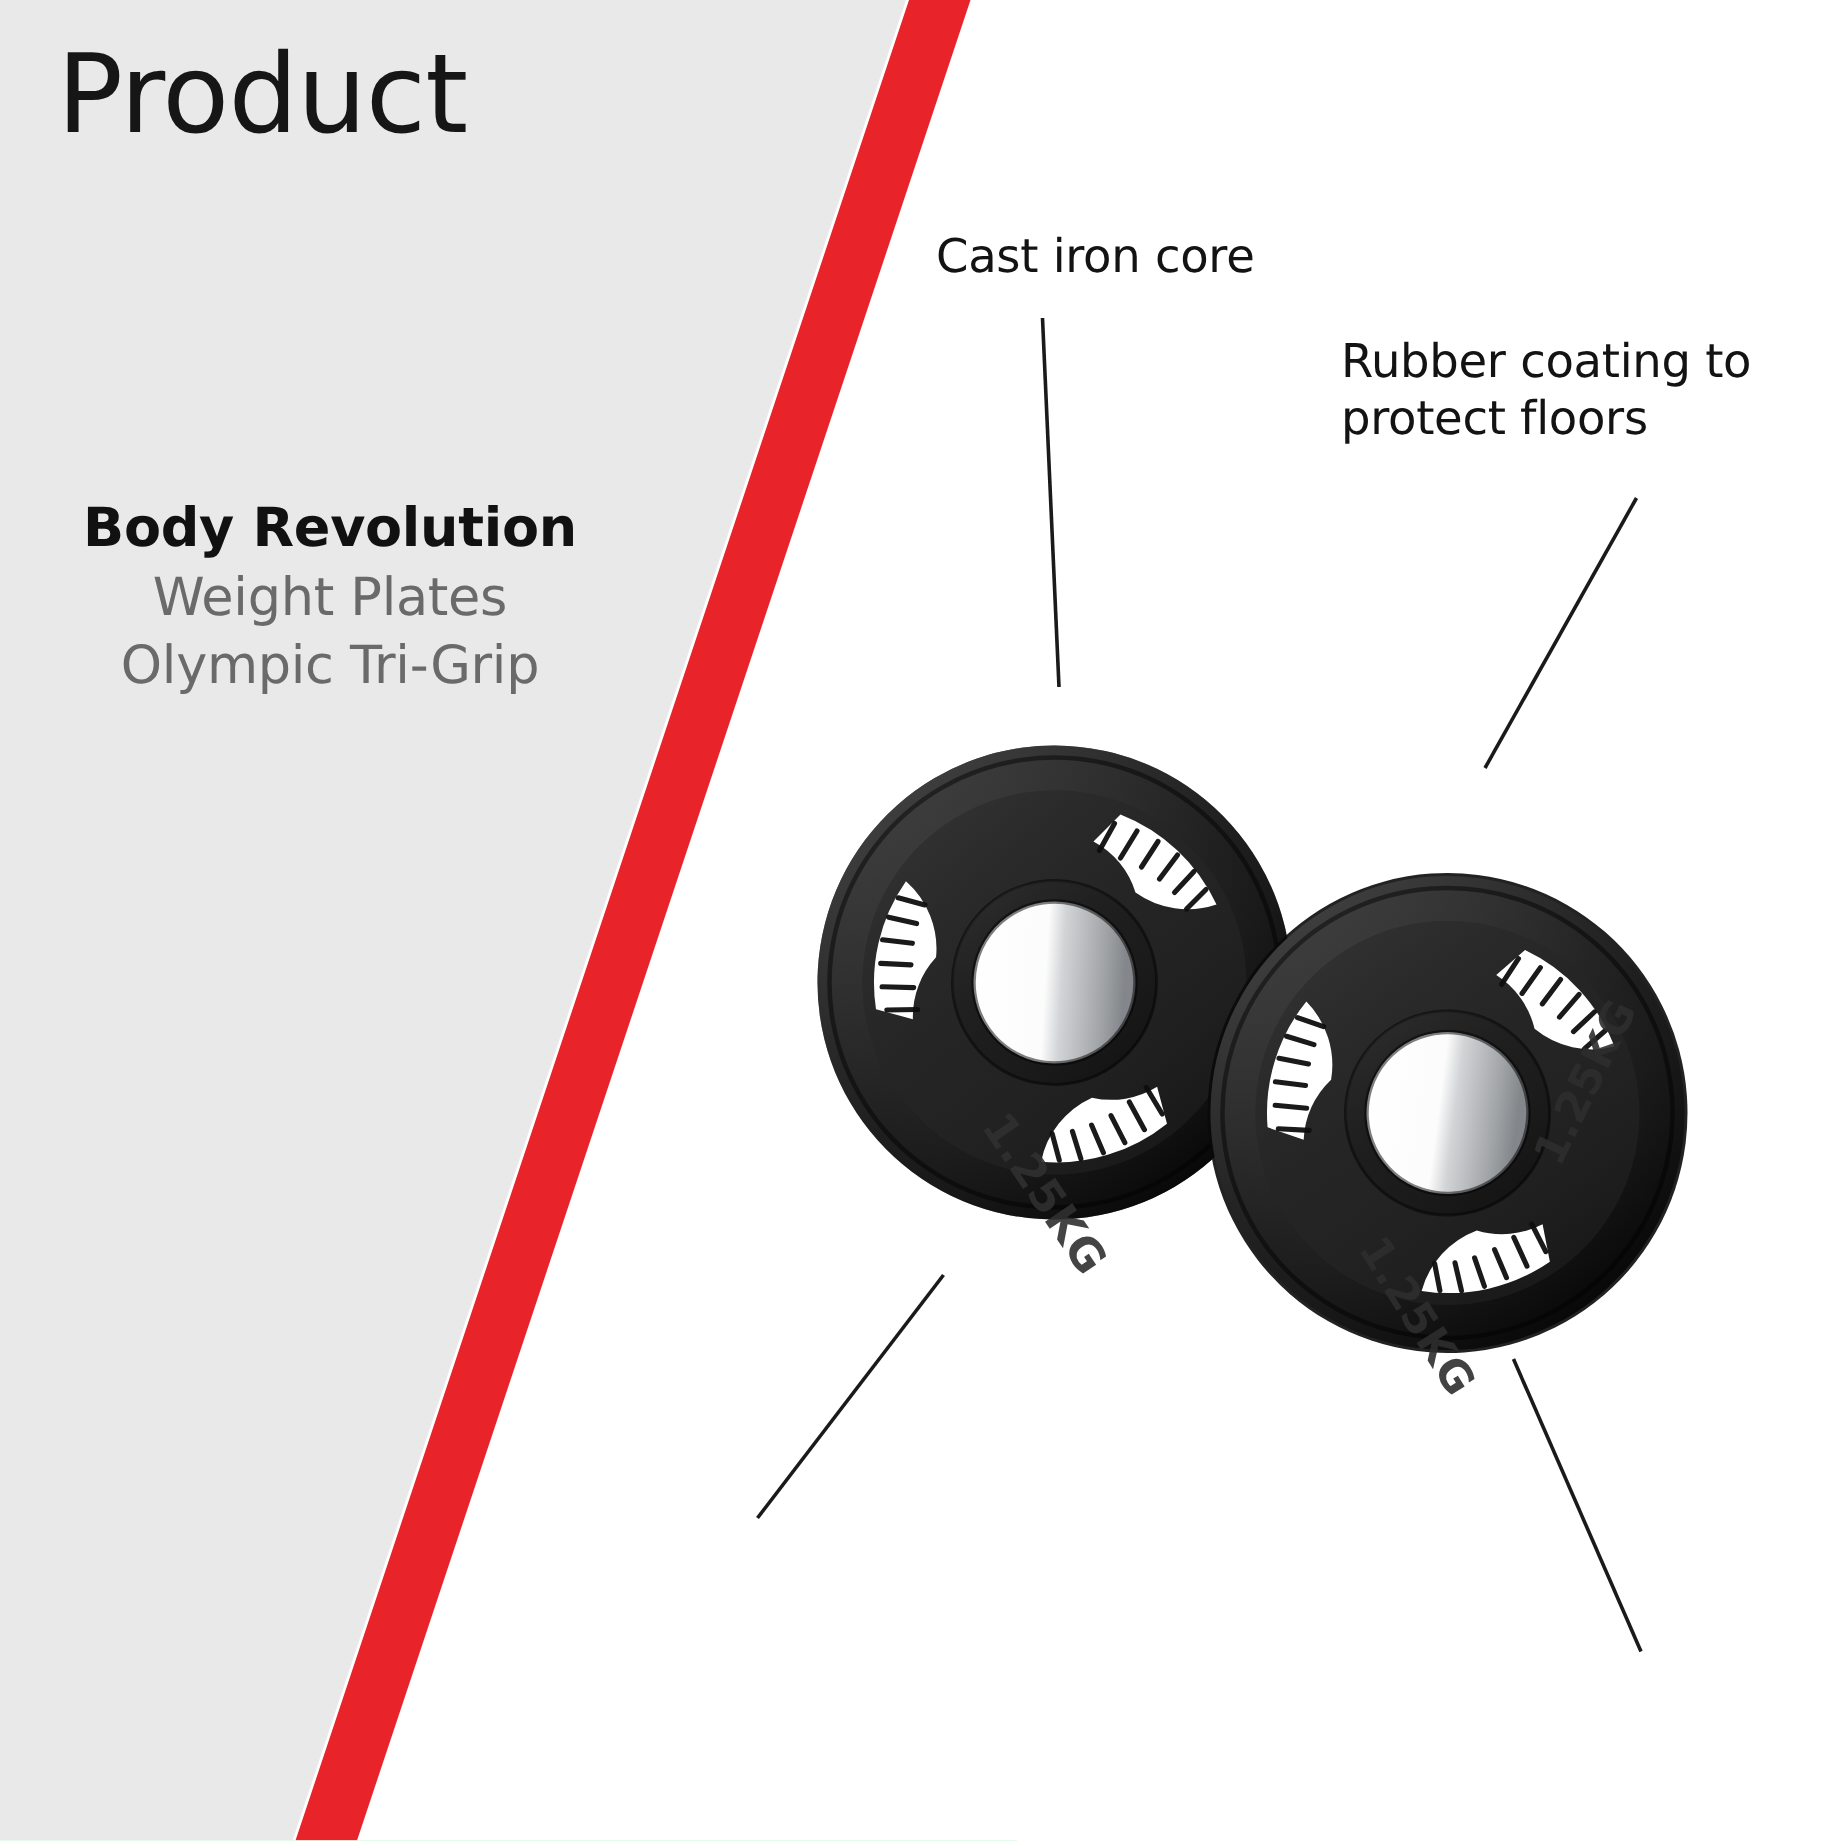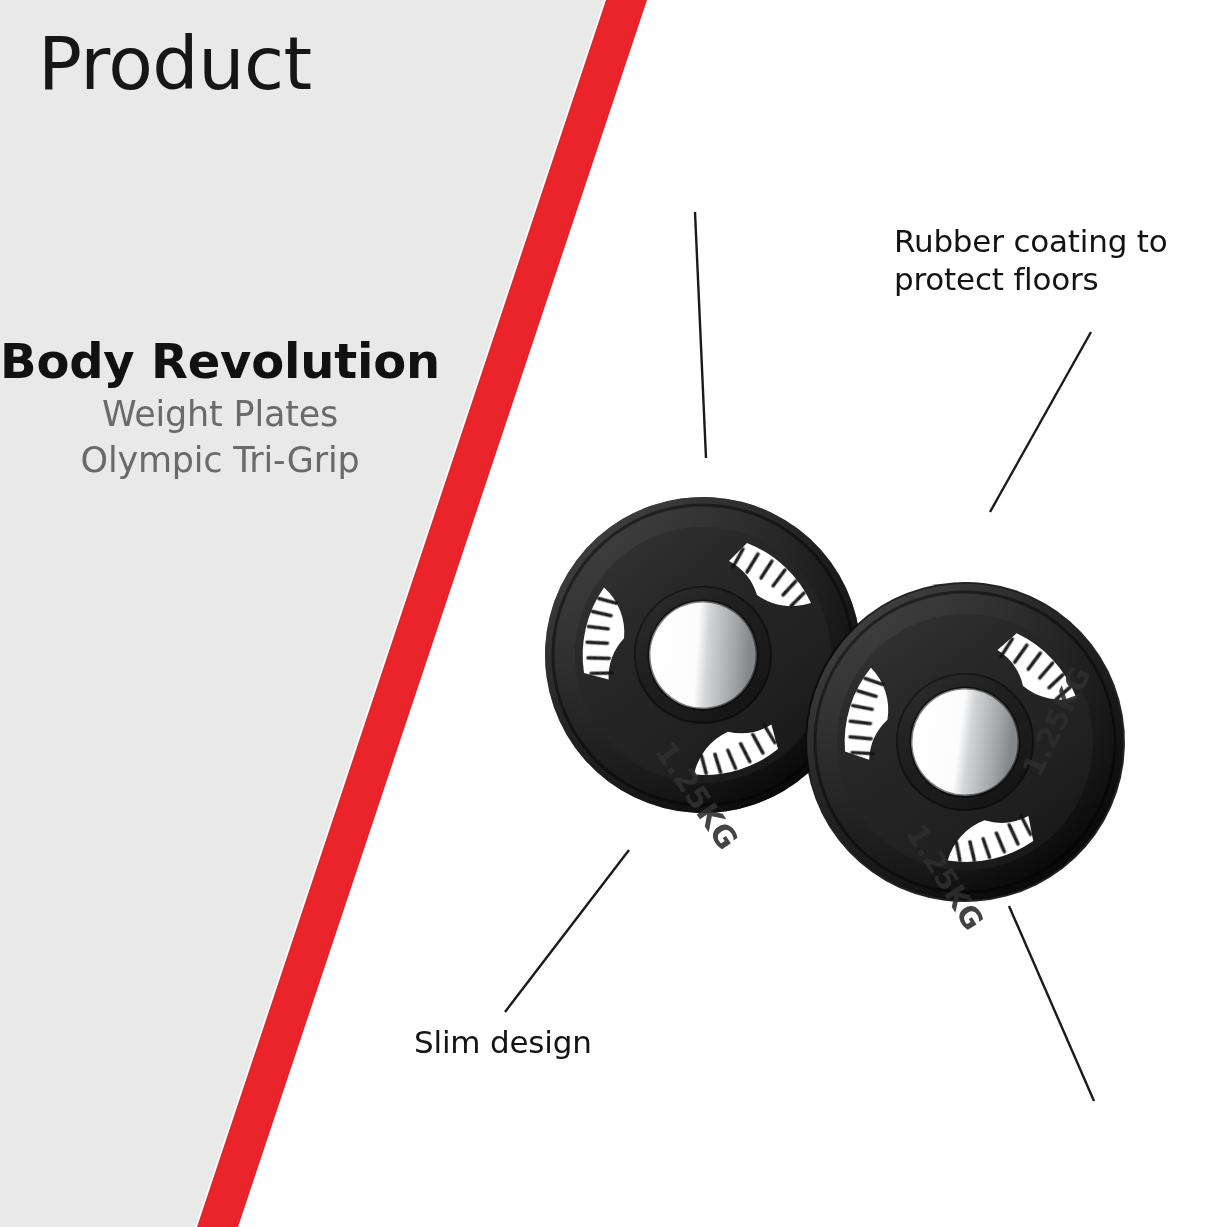--- a/index.html
+++ b/index.html
@@ -52,21 +52,21 @@
   .product-block {
     position: absolute;
     left: 0px;
     top: 330px;
     width: 440px;
     text-align: center;
     line-height: 1.30;
   }
   .product-name {
     display: block;
-    font-size: 48px;
+    font-size: 36px;
     font-weight: 700;
     color: #111111;
     letter-spacing: -0.2px;
   }
   .product-sub {
     display: block;
     font-size: 35px;
     font-weight: 400;
     color: #6a6a6a;
     letter-spacing: -0.2px;
@@ -209,20 +209,20 @@
     </g>
   </svg>
 
   <svg style="position:absolute;left:0;top:0;width:1214px;height:1227px;pointer-events:none;" viewBox="0 0 1214 1227">
     <line x1="695" y1="212" x2="706" y2="458" stroke="#1A1A1A" stroke-width="2.4"></line>
     <line x1="1091" y1="332" x2="990" y2="512" stroke="#1A1A1A" stroke-width="2.4"></line>
     <line x1="505" y1="1012" x2="629" y2="850" stroke="#1A1A1A" stroke-width="2.4"></line>
     <line x1="1009" y1="906" x2="1094" y2="1101" stroke="#1A1A1A" stroke-width="2.4"></line>
   </svg>
 
+  <div class="callout" id="callout-cast-iron">Cast iron core</div>
 
   <div class="callout" id="callout-rubber">Rubber coating to
 protect floors</div>
 
-  <div class="callout" id="callout-slim">Slim design</div>
 
 
 </div>
 
 </body></html>

